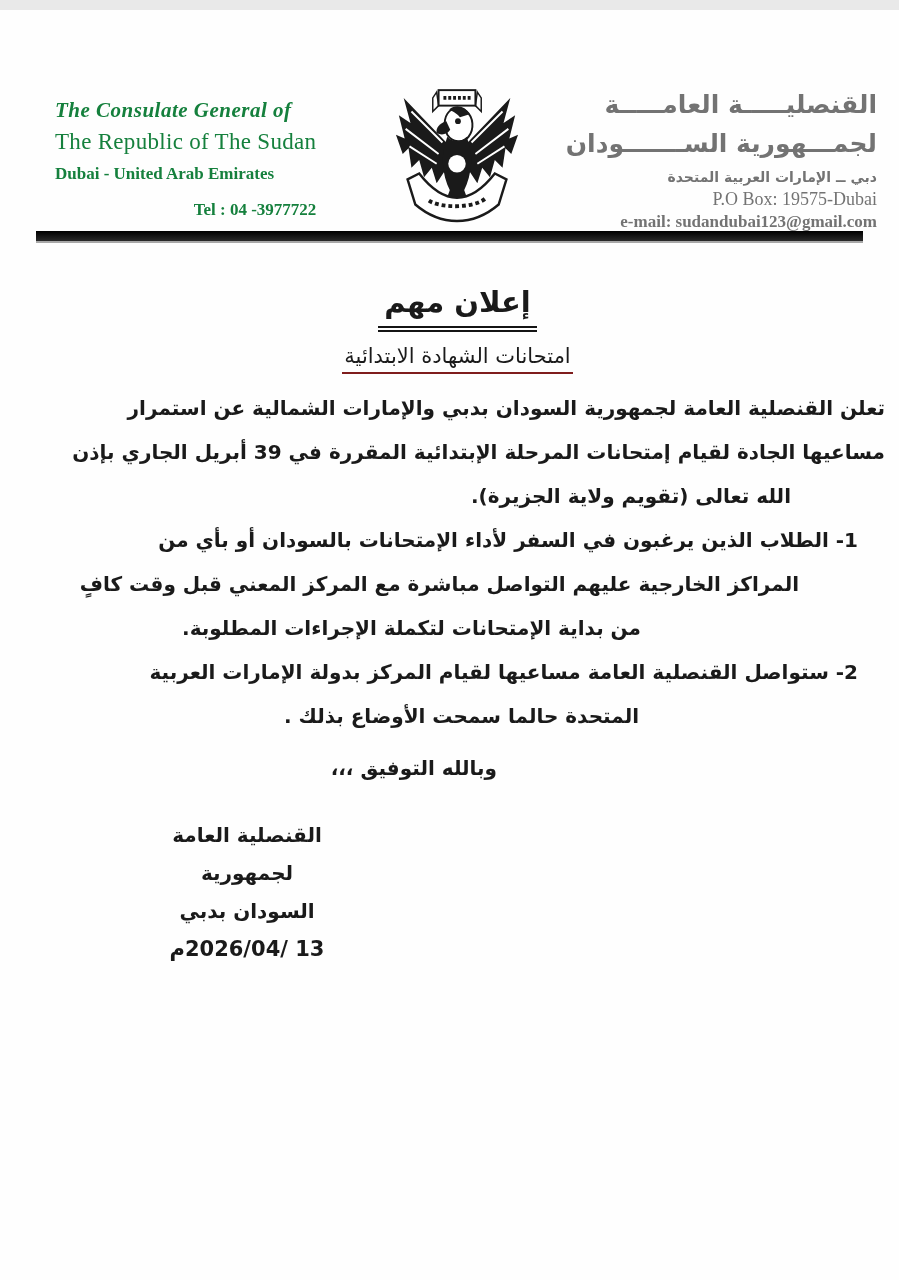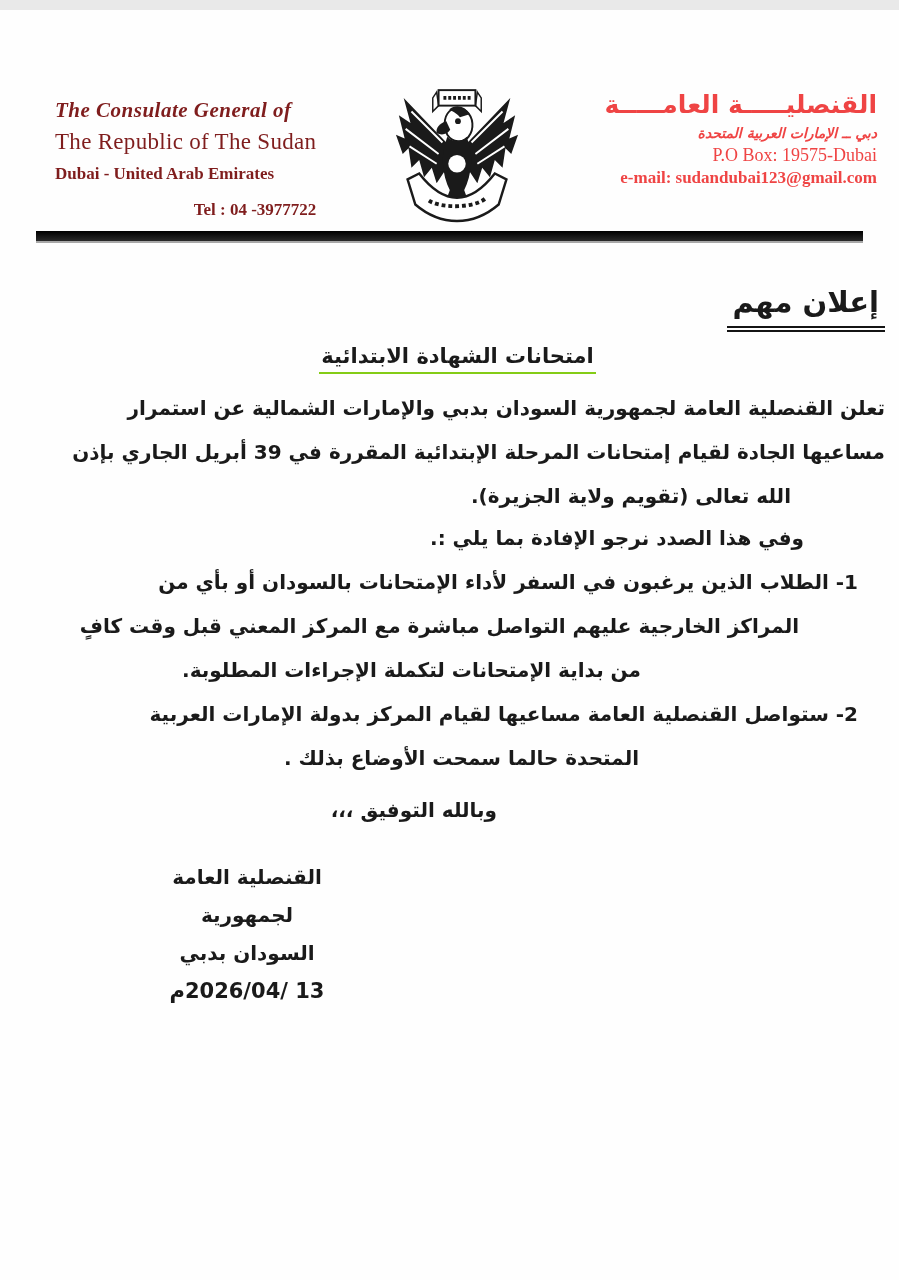--- a/index.html
+++ b/index.html
@@ -15,36 +15,36 @@
   .scan-strip {
     height: 10px;
     width: 100%;
     background: #e9e9e9;
   }
   
   .letterhead { position: relative; height: 221px; }
   .h-en {
     position: absolute; left: 55px; top: 88px;
     font-family: "Liberation Serif", "DejaVu Serif", serif;
-    color: #7f1d1d;
+    color: #15803d;
   }
   .en1 { font-size: 21px; font-weight: bold; font-style: italic; letter-spacing: .5px; }
   .en2 { font-size: 23px; font-weight: normal; margin-top: 6px; letter-spacing: .3px; }
   .en3 { font-size: 17px; font-weight: bold; margin-top: 9px; }
   .en-tel { font-size: 17px; font-weight: bold; margin-top: 16px; text-align: right; }
 
   .h-emblem { position: absolute; left: 394px; top: 74px; width: 126px; height: 146px; }
 
   .h-ar {
     position: absolute; right: 22px; top: 78px;
-    text-align: right; direction: rtl; color: #ef4444;
+    text-align: right; direction: rtl; color: #737373;
   }
   .ar1 { font-size: 25px; font-weight: 700; line-height: 34px; }
   .ar2 { font-size: 25px; font-weight: 700; line-height: 44px; }
-  .ar3 { font-size: 14px; font-weight: 700; line-height: 22px; font-style: italic; }
+  .ar3 { font-size: 14px; font-weight: 700; line-height: 22px; }
   .ar-pobox {
     font-family: "Liberation Serif", "DejaVu Serif", serif;
     font-size: 18px; line-height: 22px; direction: ltr;
   }
   .ar-email {
     font-family: "Liberation Serif", "DejaVu Serif", serif;
     font-size: 17px; font-weight: bold; line-height: 23px; direction: ltr;
   }
 
   .rule {
@@ -52,33 +52,33 @@
     margin: 0 36px;
     background: linear-gradient(#000000, #2a2a2a);
     box-shadow: 0 2px 0 #a8a8a8;
   }
 
   
   .doc {
     direction: rtl;
     padding: 0 14px 0 30px;
   }
-  .title-row { text-align: right; margin-top: 44px; }
+  .title-row { text-align: center; margin-top: 44px; }
   .title {
     display: inline-block;
     font-size: 29px; font-weight: 700;
     padding: 0 6px 7px 6px;
     border-bottom: 6px double #141414;
   }
   .subtitle-row { text-align: center; margin-top: 12px; }
   .subtitle {
     display: inline-block;
-    font-size: 21px; font-weight: 700;
+    font-size: 21px; font-weight: 400;
     padding: 0 2px 4px 2px;
-    border-bottom: 2px solid #84cc16;
+    border-bottom: 2px solid #7f1d1d;
   }
 
   .bline {
     margin: 0;
     font-size: 20px;
     font-weight: 700;
     line-height: 44px;
     white-space: nowrap;
   }
   .para1 { margin-top: 12px; }
@@ -146,20 +146,21 @@
         <circle cx="65" cy="82" r="9" fill="#ffffff"></circle>
         <path d="M58,108 L50,130 L60,122 L65,134 L70,122 L80,130 L72,108 Z" fill="#1a1a1a"></path>
 
         <path d="M14,98 L26,92 C40,110 52,117 65,117 C78,117 90,110 104,92 L116,98 L108,124 C94,136 80,141 65,141 C50,141 36,136 22,124 Z" fill="#ffffff" stroke="#1a1a1a" stroke-width="2.5"></path>
         <path d="M36,120 C48,128 82,128 94,118" stroke="#1a1a1a" stroke-width="4" fill="none" stroke-dasharray="4 3"></path>
       </svg>
     </div>
 
     <div class="h-ar">
       <div class="ar1">القنصليـــــة العامـــــة</div>
+      <div class="ar2">لجمـــهورية الســـــــودان</div>
       <div class="ar3">دبي ــ الإمارات العربية المتحدة</div>
       <div class="ar-pobox">P.O Box: 19575-Dubai</div>
       <div class="ar-email">e-mail: sudandubai123@gmail.com</div>
     </div>
 
   </header>
 
   <div class="rule"></div>
 
   <main class="doc">
@@ -168,21 +169,20 @@
       <span class="title">إعلان مهم</span>
     </div>
     <div class="subtitle-row">
       <span class="subtitle">امتحانات الشهادة الابتدائية</span>
     </div>
 
     <p class="bline para1">تعلن القنصلية العامة لجمهورية السودان بدبي والإمارات الشمالية عن استمرار</p>
     <p class="bline">مساعيها الجادة لقيام إمتحانات المرحلة الإبتدائية المقررة في 39 أبريل الجاري بإذن</p>
     <p class="bline pr-p1l3">الله تعالى (تقويم ولاية الجزيرة).</p>
 
-    <p class="bline lead pr-lead">وفي هذا الصدد نرجو الإفادة بما يلي :.</p>
 
     <p class="bline pr-num">1- الطلاب الذين يرغبون في السفر لأداء الإمتحانات بالسودان أو بأي من</p>
     <p class="bline pr-i1l2">المراكز الخارجية عليهم التواصل مباشرة مع المركز المعني قبل وقت كافٍ</p>
     <p class="bline pr-i1l3">من بداية الإمتحانات لتكملة الإجراءات المطلوبة.</p>
 
     <p class="bline pr-num">2- ستواصل القنصلية العامة مساعيها لقيام المركز بدولة الإمارات العربية</p>
     <p class="bline pr-i2l2">المتحدة حالما سمحت الأوضاع بذلك .</p>
 
     <p class="closing">وبالله التوفيق ،،،</p>
 

